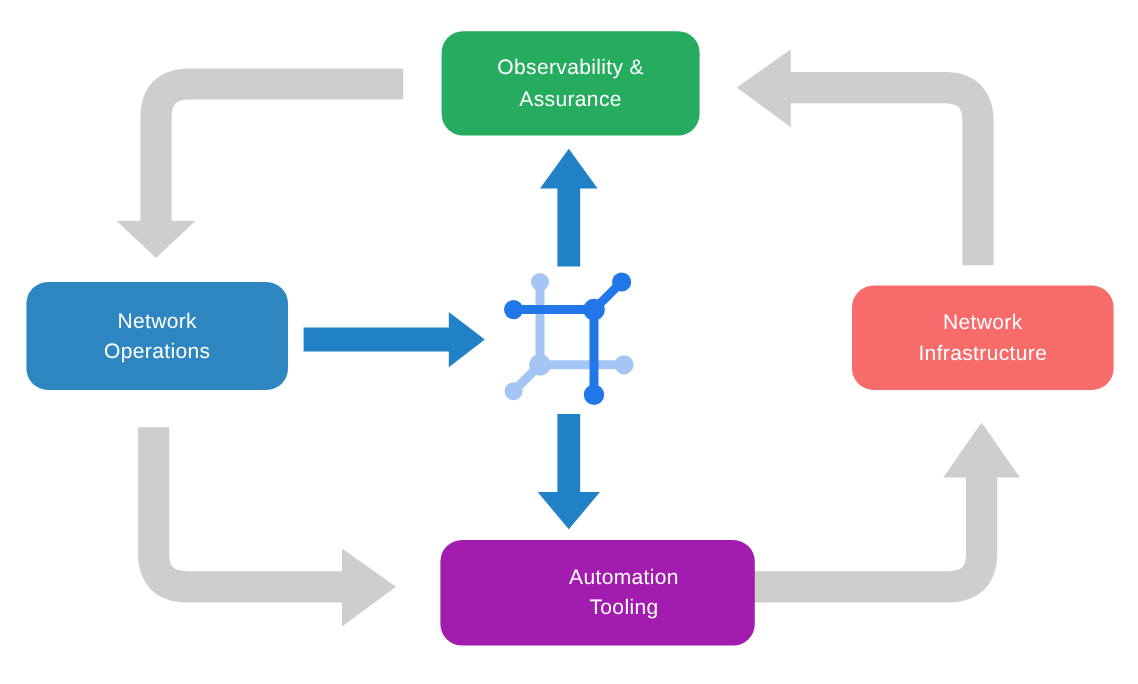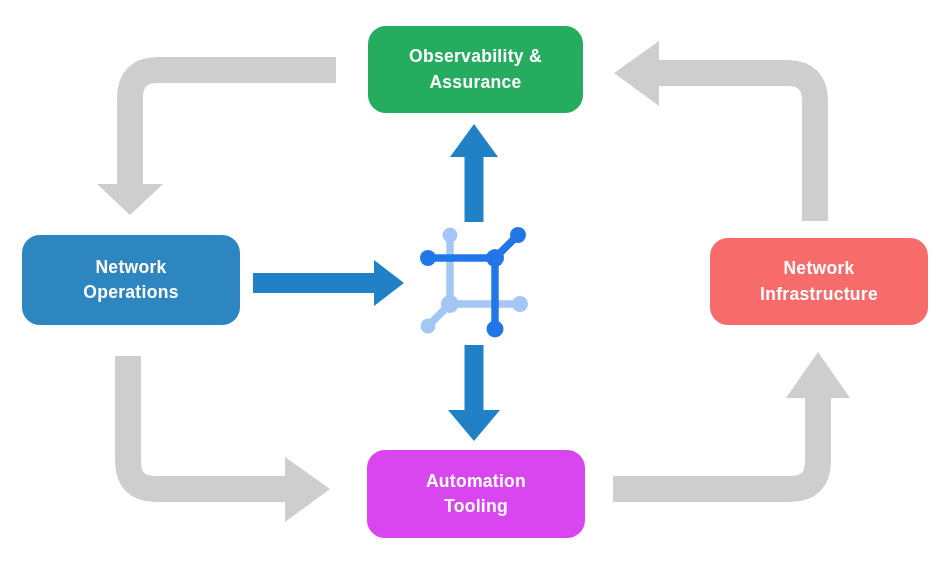--- a/index.html
+++ b/index.html
@@ -24,40 +24,41 @@
   }
   .node {
     position: absolute;
     border-radius: 18px;
     display: flex;
     align-items: center;
     justify-content: center;
     text-align: center;
     color: #ffffff;
     font-size: 17.5px;
-    font-weight: 700;
+    font-weight: 400;
     letter-spacing: 0.3px;
     line-height: 1.45;
     white-space: pre-line;
   }
   .node-observability {
     left: 368px; top: 26px; width: 215px; height: 87px;
     background: #26AC5E;
   }
   .node-operations {
     left: 22px; top: 235px; width: 218px; height: 90px;
     background: #2E86C1;
   }
   .node-infrastructure {
     left: 710px; top: 238px; width: 218px; height: 87px;
     background: #F86B6B;
   }
   .node-tooling {
     left: 367px; top: 450px; width: 218px; height: 88px;
-    background: #d946ef;
+    background: #a21caf;
+    padding-left: 44px;
   }
 </style>
 </head>
 <body>
 
 <div class="canvas">
 
   <svg class="arrow-layer" viewBox="0 0 948 570">
 
     <g fill="none" stroke="#CECECE" stroke-width="26">

